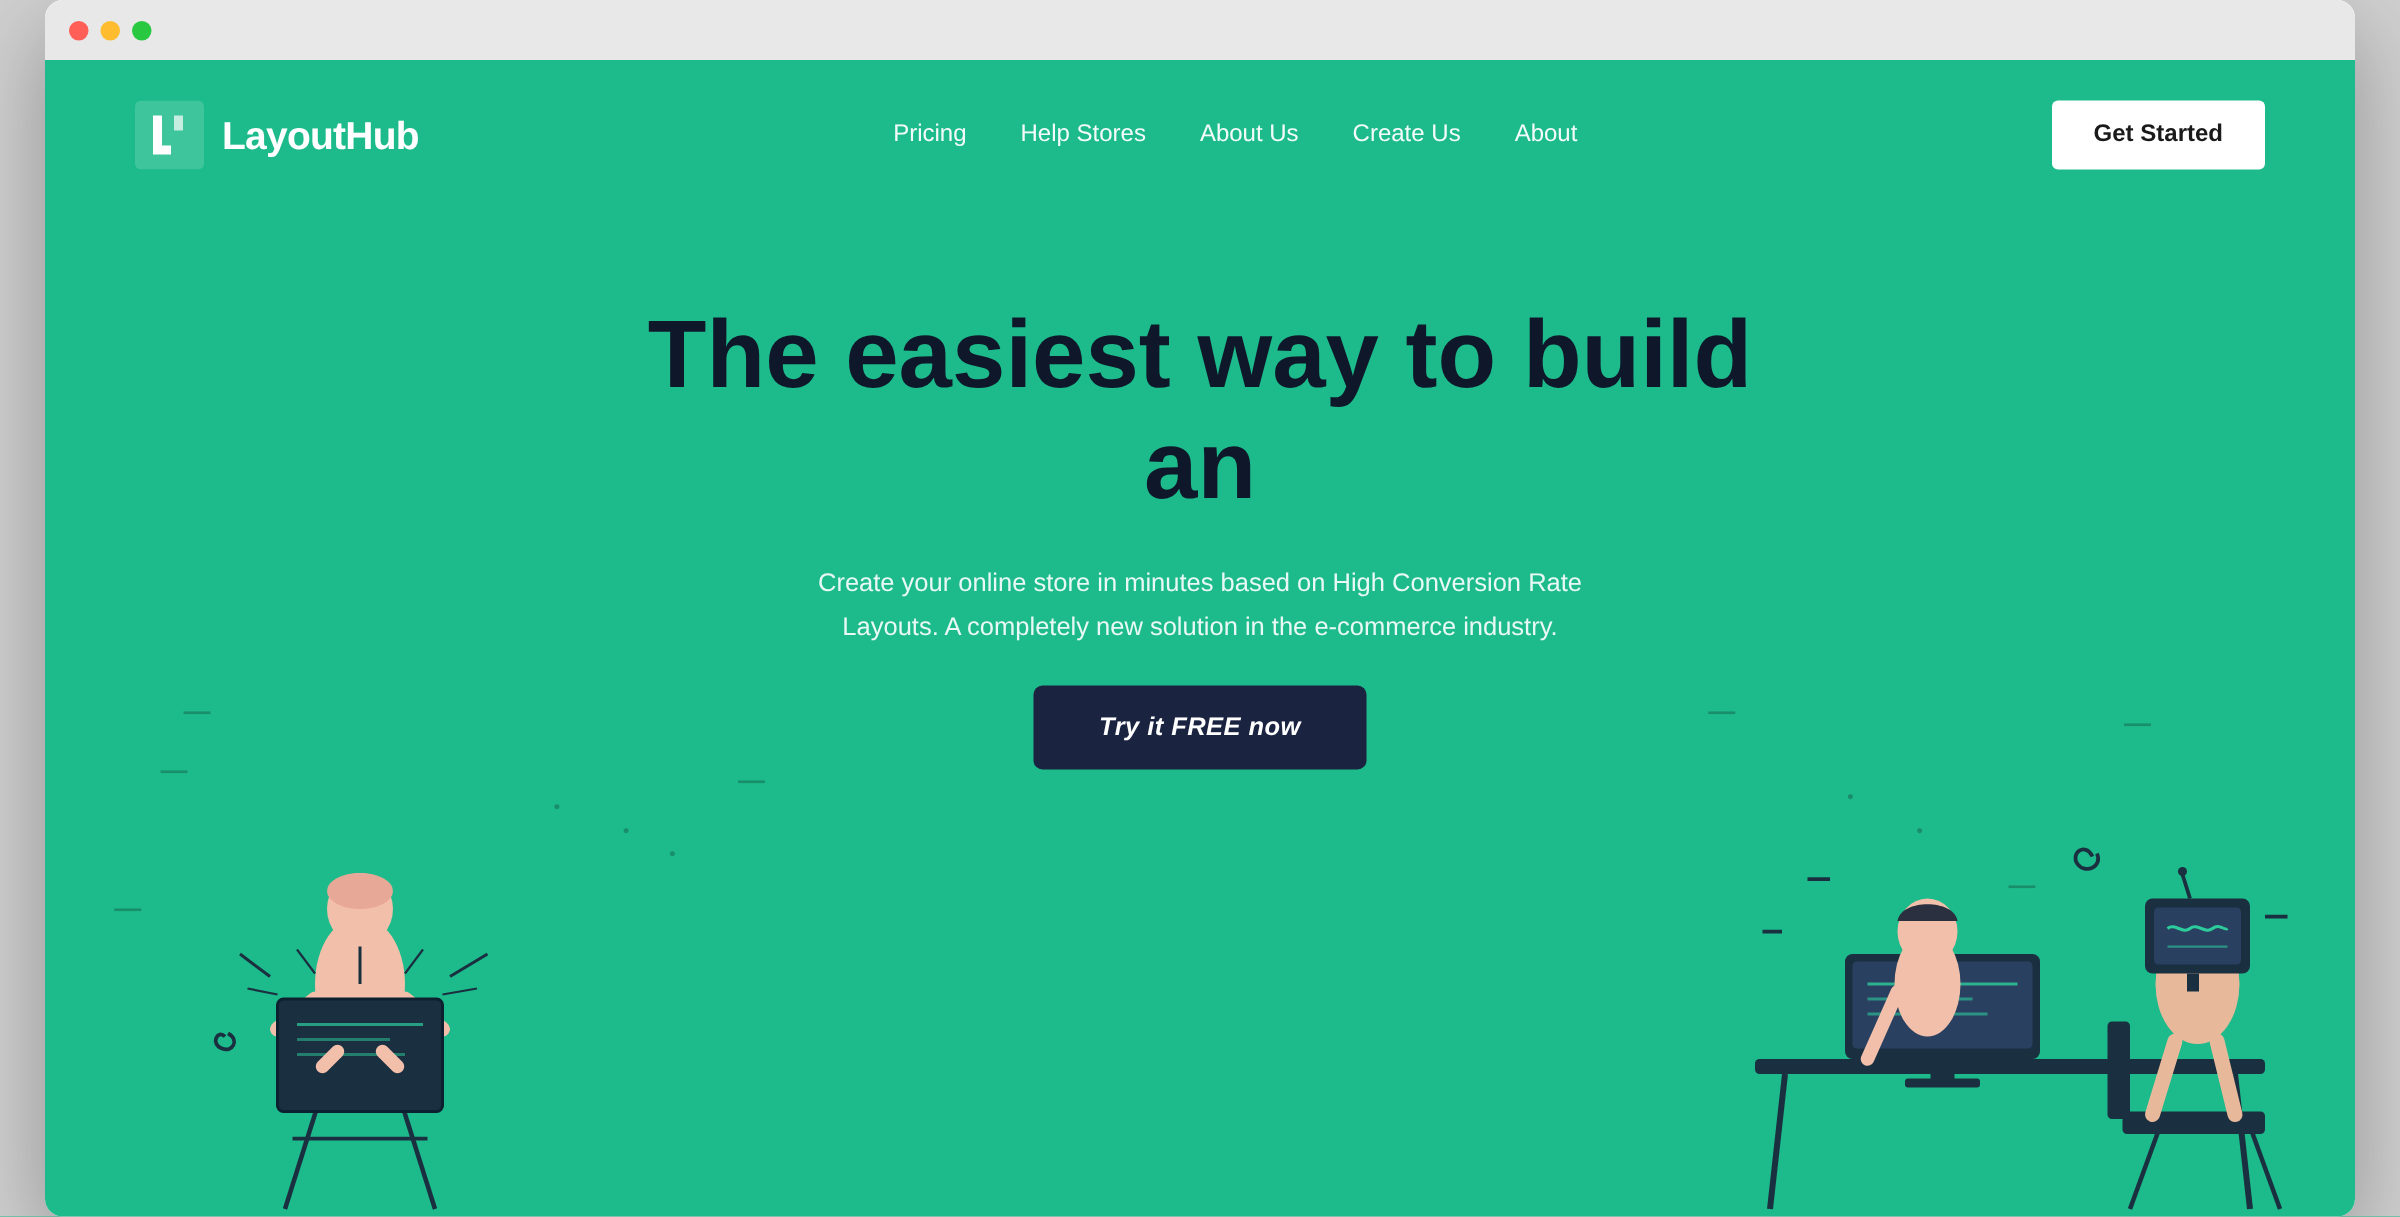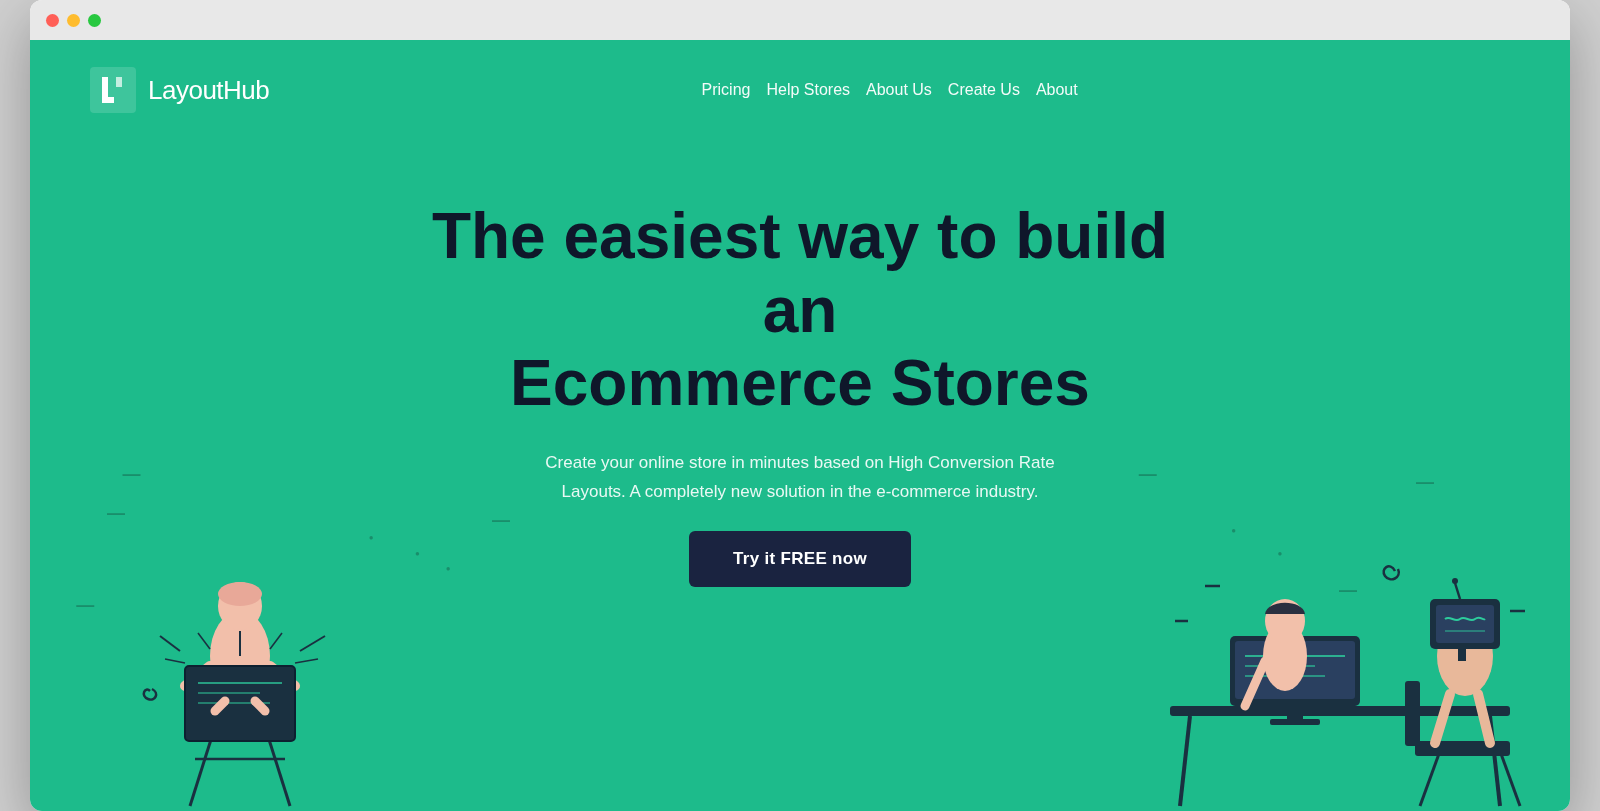--- a/index.html
+++ b/index.html
@@ -63,29 +63,29 @@
       text-decoration: none;
     }
 
     .logo-icon {
       width: 46px;
       height: 46px;
     }
 
     .logo-text {
       font-size: 26px;
-      font-weight: 400;
+      font-weight: 700;
       color: #fff;
       letter-spacing: -0.5px;
     }
 
     .nav-links {
       display: flex;
       align-items: center;
-      gap: 16px;
+      gap: 36px;
       margin-left: auto;
       margin-right: auto;
       list-style: none;
     }
 
     .nav-links a {
       color: #fff;
       text-decoration: none;
       font-size: 16px;
       font-weight: 500;
@@ -132,20 +132,21 @@
     .cta-btn {
       background: #1a2340;
       color: #fff;
       border: none;
       padding: 18px 44px;
       font-size: 17px;
       font-weight: 700;
       border-radius: 6px;
       cursor: pointer;
       letter-spacing: 0.3px;
+      font-style: italic;
     }
 
     
     .illus-left {
       position: absolute;
       bottom: 0;
       left: 40px;
       width: 360px;
       height: 300px;
     }
@@ -194,26 +195,26 @@
       </a>
 
       <ul class="nav-links">
         <li><a href="#">Pricing</a></li>
         <li><a href="#">Help Stores</a></li>
         <li><a href="#">About Us</a></li>
         <li><a href="#">Create Us</a></li>
         <li><a href="#">About</a></li>
       </ul>
 
+      <button class="get-started-btn">Get Started</button>
     </nav>
 
     <div class="hero">
       <h1 class="hero-title">
         <span>The easiest way to build an</span><br>
-        <span>Ecommerce Stores</span>
       </h1>
       <p class="hero-subtitle">Create your online store in minutes based on High Conversion Rate Layouts. A completely new solution in the e-commerce industry.</p>
       <button class="cta-btn">Try it FREE now</button>
     </div>
 
     <span class="deco" style="top:55%;left:6%">—</span>
     <span class="deco" style="top:60%;left:5%">—</span>
     <span class="deco" style="top:72%;left:3%">—</span>
     <span class="deco" style="top:64%;left:22%;font-size:8px">●</span>
     <span class="deco" style="top:66%;left:25%;font-size:8px">●</span>

